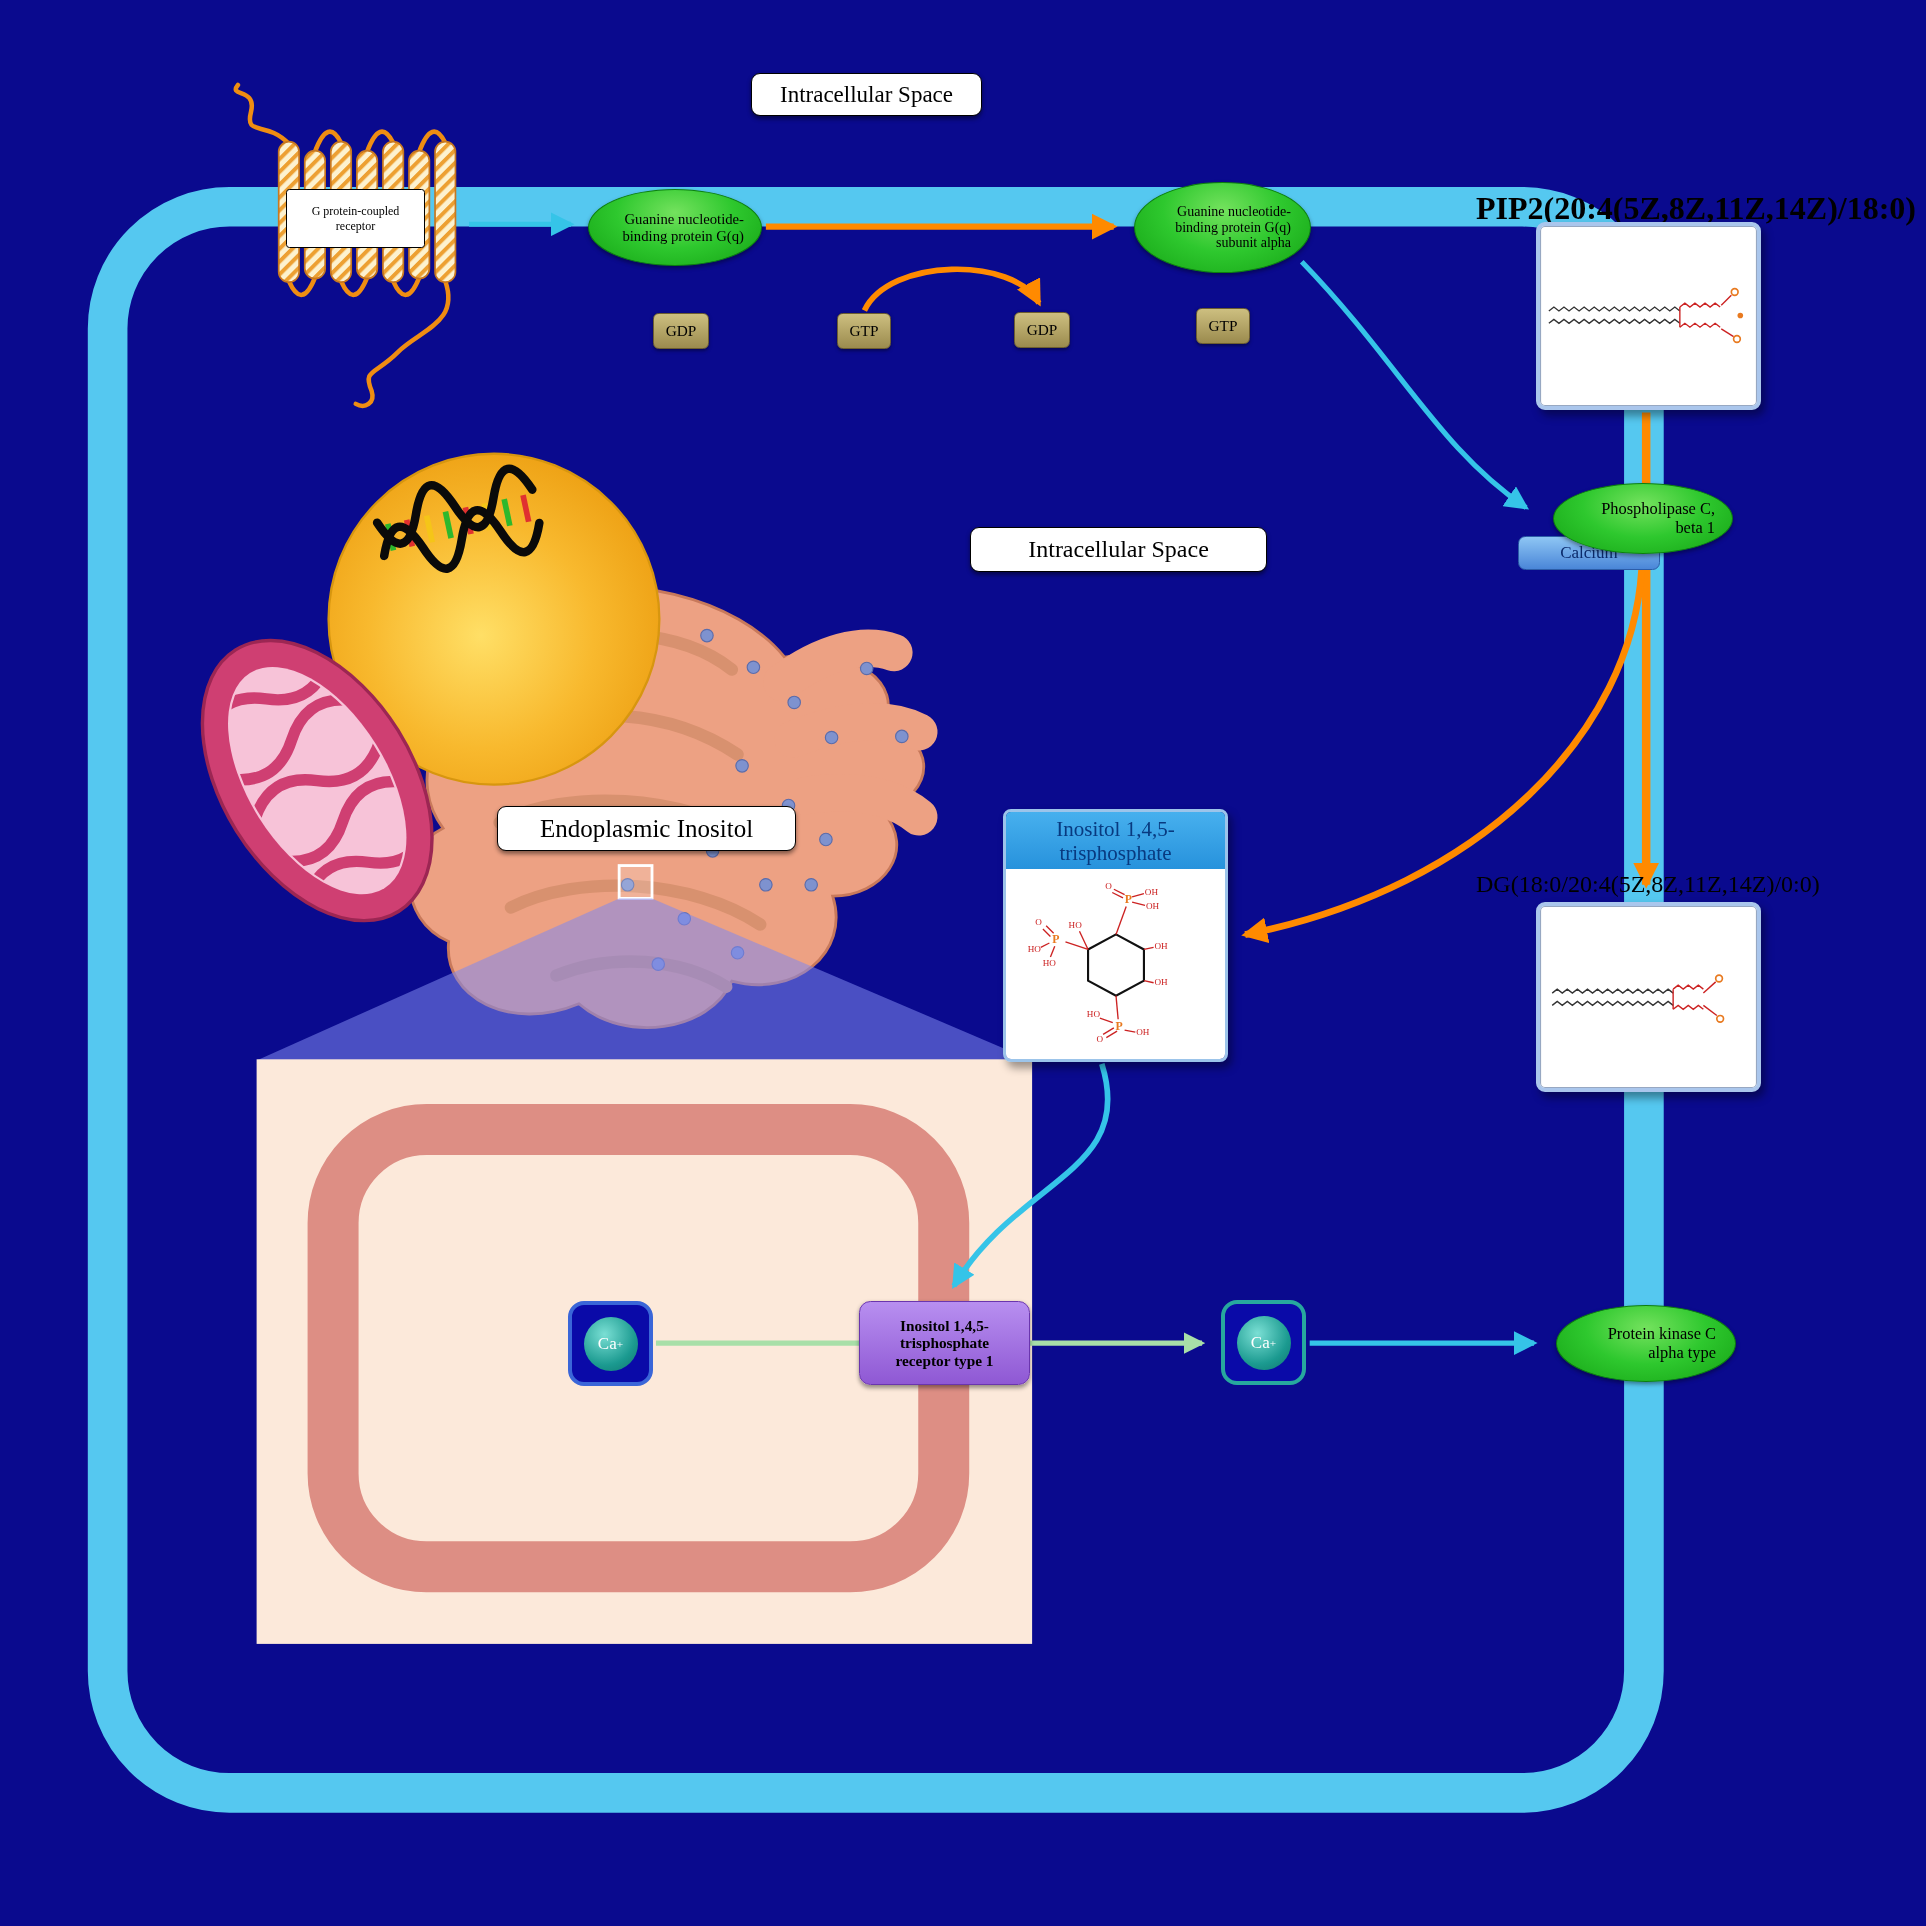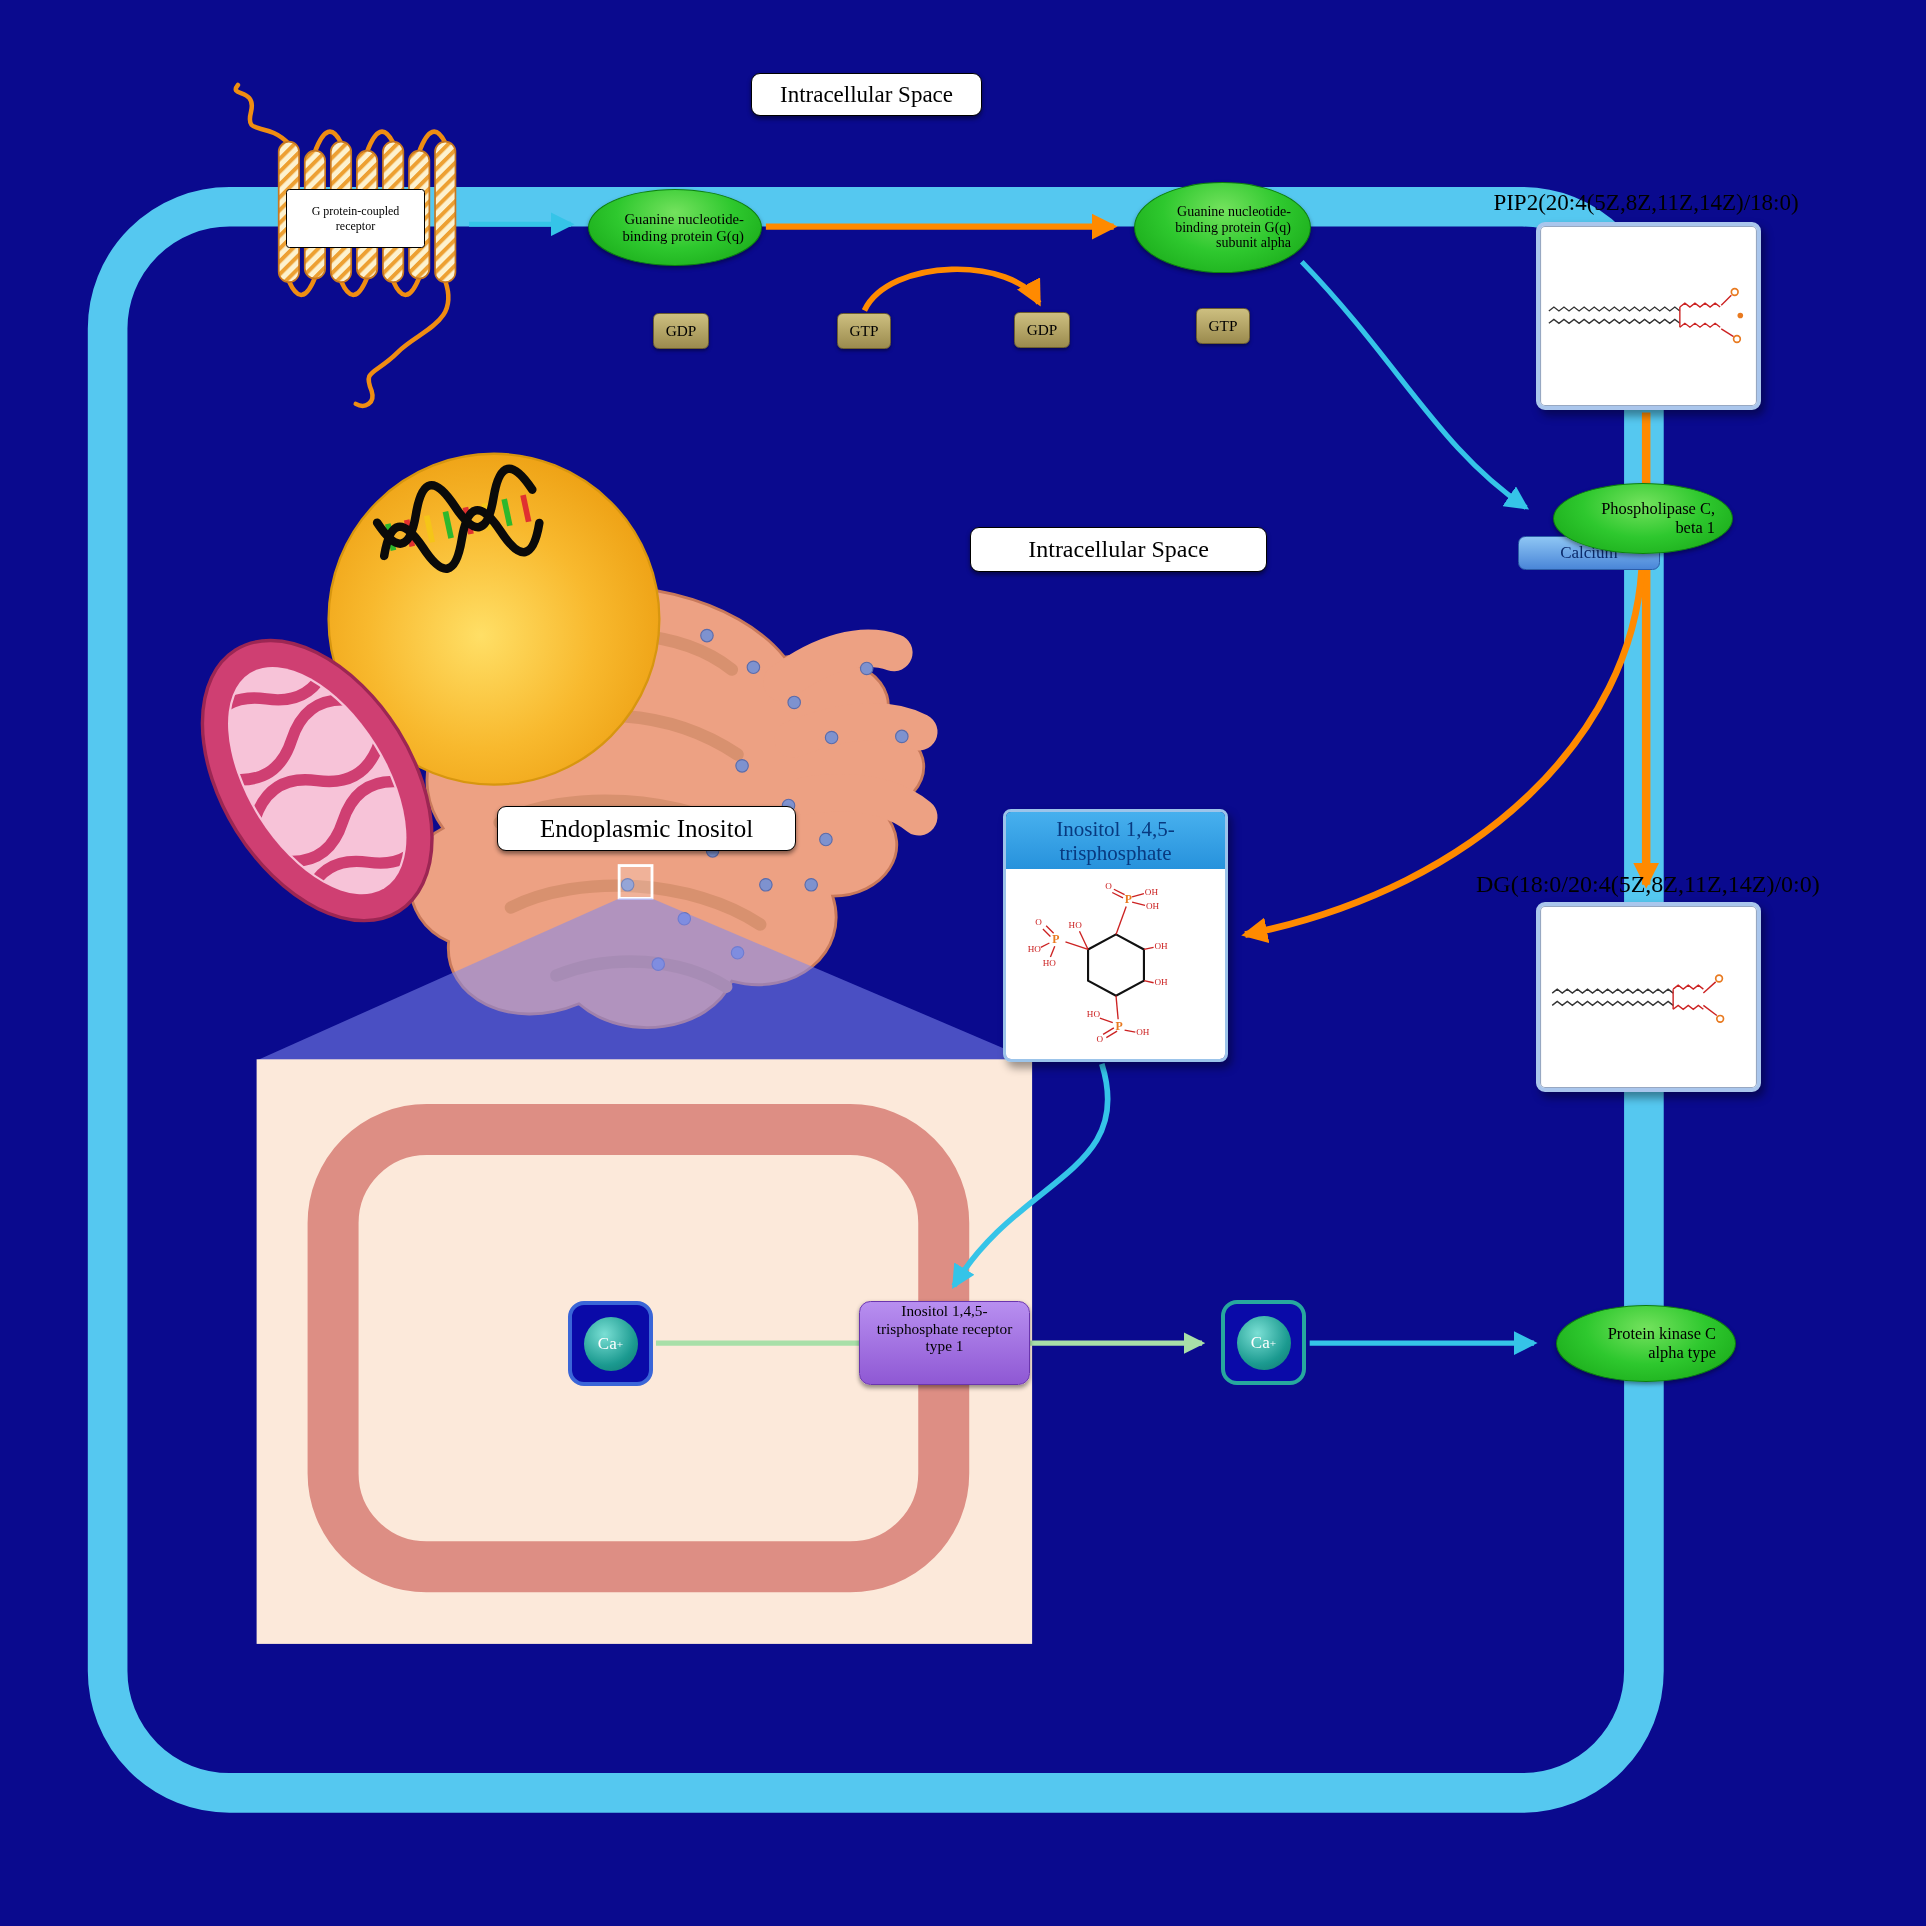--- a/index.html
+++ b/index.html
@@ -16,22 +16,22 @@
   .nucbox{background:linear-gradient(180deg,#cdbf80,#9b8b4e);border:1.1px solid #6d5e30;
         border-radius:5.7px;color:#000;display:flex;align-items:center;justify-content:center;
         box-shadow:0 1.7px 3.4px rgba(0,0,0,.4);}
   .chembox{background:#fff;border:4px solid #aac6ec;border-radius:9px;
         box-shadow:inset 0 0 0 1.1px #97a8c2, 4px 5.1px 8px rgba(0,0,0,.38);
         display:flex;align-items:center;justify-content:center;}
   .chemlabel{color:#000;text-align:center;white-space:nowrap;}
   .calcium{background:linear-gradient(180deg,#8ec6f4,#4a86d8);border:1.1px solid #2c5da8;
         border-radius:7.4px;color:#0b2a6b;display:flex;align-items:center;justify-content:center;}
   .receptor{background:linear-gradient(180deg,#b88ff0,#8f58d4);border:1.7px solid #6a35ae;
-        border-radius:11.3px;color:#000;display:flex;align-items:flex-start;justify-content:center;
-        text-align:center;line-height:1.15;box-shadow:0 2.3px 4.5px rgba(0,0,0,.4);}
+        border-radius:11.3px;color:#000;display:flex;align-items:center;justify-content:center;
+        text-align:center;line-height:1.15;box-shadow:0 2.3px 4.5px rgba(0,0,0,.4);font-weight:bold;}
   .cabox{background:#0a0aa8;border-radius:16px;display:flex;align-items:center;justify-content:center;}
   .cabox.blueborder{border:4.5px solid #3a66d8;}
   .cabox.tealborder{border:4.5px solid #27a89e;}
   .cacircle{width:54px;height:54px;border-radius:50%;color:#fff;
         background:radial-gradient(circle at 38% 32%, #7adfd4, #1b9a90 62%, #0e756d 100%);
         display:flex;align-items:center;justify-content:center;font-size:17px;}
   .cacircle sup{font-size:11.3px;line-height:0;}
   .ip3box{border:3.4px solid #9cc4ea;border-radius:8px;overflow:hidden;
         box-shadow:4px 5.1px 8px rgba(0,0,0,.38);display:flex;flex-direction:column;}
   .ip3head{background:linear-gradient(180deg,#47b0ee,#2792dc);color:#083a80;text-align:center;
@@ -211,21 +211,21 @@
     <span>GDP</span>
   </div>
 
   <div class="ellipse abs" style="left:1134px;top:182px;width:177px;height:91px;font-size:14px;padding:0 19px;box-sizing:border-box;">
     <span>Guanine nucleotide-binding protein G(q) subunit alpha</span>
   </div>
   <div class="nucbox abs" style="left:1196px;top:308px;width:52px;height:34px;font-size:15.3px;">
     <span>GTP</span>
   </div>
 
-  <div class="chemlabel abs" style="left:1476px;top:190px;width:340px;font-size:23px;">
+  <div class="chemlabel abs" style="left:1476px;top:190px;width:340px;font-size:32px;font-weight:bold;">
     <span>PIP2(20:4(5Z,8Z,11Z,14Z)/18:0)</span>
   </div>
   <div class="chembox abs" style="left:1536px;top:222px;width:225px;height:188px;box-sizing:border-box;">
     <svg width="215" height="178" viewBox="0 0 384 318">
       <g fill="none" stroke="#333" stroke-width="2.5">
         <path d="M14 150 l9 -7 l9 7 l9 -7 l9 7 l9 -7 l9 7 l9 -7 l9 7 l9 -7 l9 7 l9 -7 l9 7 l9 -7 l9 7 l9 -7 l9 7 l9 -7 l9 7 l9 -7 l9 7 l9 -7 l9 7 l9 -7 l9 7 l9 -7 l9 7"></path>
         <path d="M14 172 l9 -7 l9 7 l9 -7 l9 7 l9 -7 l9 7 l9 -7 l9 7 l9 -7 l9 7 l9 -7 l9 7 l9 -7 l9 7 l9 -7 l9 7 l9 -7 l9 7 l9 -7 l9 7 l9 -7 l9 7 l9 -7 l9 7 l9 -7 l9 7"></path>
       </g>
       <g fill="none" stroke="#cc2222" stroke-width="2.5">
         <path d="M248 143 l9 -7 l9 7 l9 -7 l9 7 l9 -7 l9 7 l9 -7 l9 7"></path>

